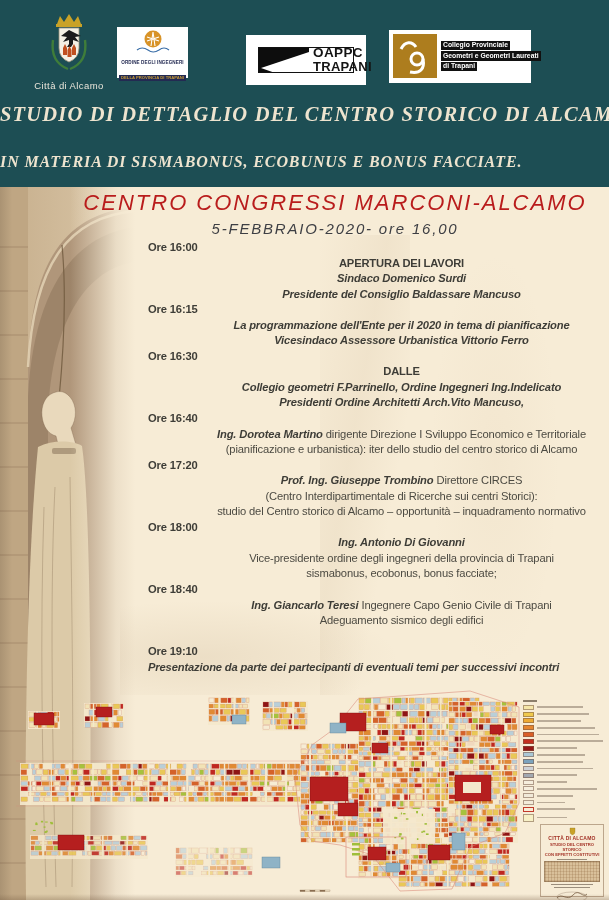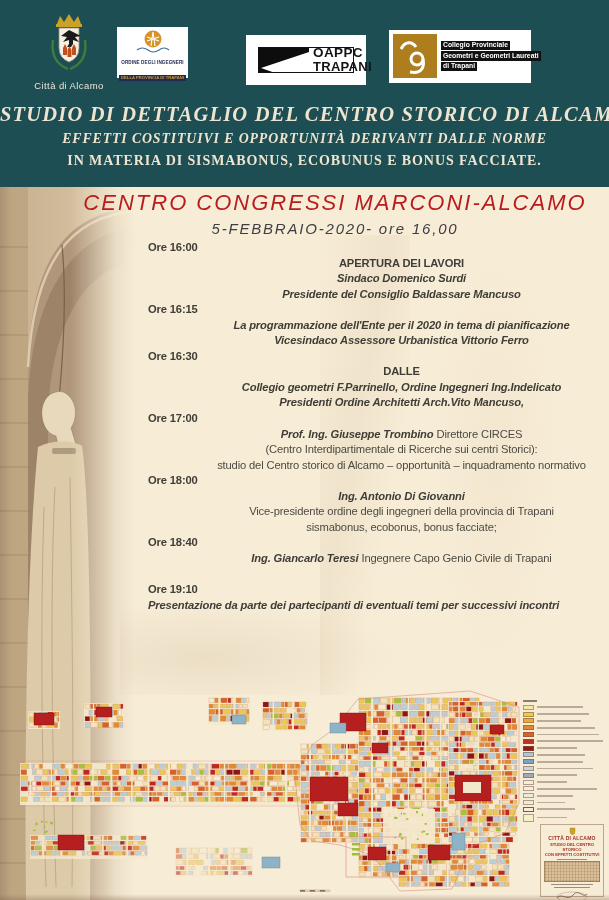--- a/index.html
+++ b/index.html
@@ -24,23 +24,23 @@
   .geo-square{flex:0 0 44px;height:44px;background:#ad7d1e;}
   .geo-lines{display:flex;flex-direction:column;justify-content:center;align-items:flex-start;}
   .geo-line{display:inline-block;background:#111;color:#fff;font-weight:bold;font-size:6.8px;
             line-height:1.25;padding:0.5px 2px;margin-bottom:1px;white-space:nowrap;}
   .band-t1{position:absolute;top:103px;left:0;width:609px;text-align:center;white-space:nowrap;
            font-family:"Liberation Serif",serif;font-style:italic;font-weight:600;
            font-size:20.5px;letter-spacing:1.2px;color:#eee4cf;}
   .band-t2{position:absolute;top:131px;left:0;width:609px;text-align:center;white-space:nowrap;
            font-family:"Liberation Serif",serif;font-style:italic;font-weight:600;
            font-size:13.8px;letter-spacing:.9px;color:#eee4cf;}
-  .band-t3{position:absolute;top:153px;left:0;width:609px;text-align:center;white-space:nowrap;
-           font-family:"Liberation Serif",serif;font-weight:600;
-           font-size:14px;letter-spacing:.9px;color:#eee4cf;}
+  .band-t3{position:absolute;top:153px;left:0;width:609px;text-align:left;white-space:nowrap;
+           font-family:"Liberation Serif",serif;font-style:italic;font-weight:600;
+           font-size:16px;letter-spacing:.9px;color:#eee4cf;}
   
   .statue{position:absolute;left:0;top:187px;width:135px;height:713px;}
   .statue:after{content:'';position:absolute;inset:0;
      background:linear-gradient(90deg,rgba(60,45,30,.16),rgba(60,45,30,0) 9%),
                 linear-gradient(90deg,rgba(247,236,214,0) 52%,rgba(247,236,214,.85) 86%,#f7ecd6 100%);}
   
   .venue-name{position:absolute;top:190px;left:70px;width:530px;text-align:center;white-space:nowrap;
               font-style:italic;font-size:22px;letter-spacing:2px;color:#b91c1c;}
   .venue-date{position:absolute;top:220px;left:70px;width:530px;text-align:center;white-space:nowrap;
               font-style:italic;font-size:15px;letter-spacing:1.8px;color:#3e3f44;}
@@ -139,21 +139,20 @@
         </svg>
       </div>
       <div class="geo-lines">
         <span class="geo-line">Collegio Provinciale</span>
         <span class="geo-line">Geometri e Geometri Laureati</span>
         <span class="geo-line">di Trapani</span>
       </div>
     </div>
 
     <div class="band-t1">STUDIO DI DETTAGLIO DEL CENTRO STORICO DI ALCAMO</div>
-    <div class="band-t2">EFFETTI COSTITUIVI E OPPORTUNITÀ DERIVANTI DALLE NORME</div>
     <div class="band-t3">IN MATERIA DI SISMABONUS, ECOBUNUS E BONUS FACCIATE.</div>
   </div>
 
   <div class="statue">
     <svg width="135" height="713" viewBox="0 0 135 713">
       <defs>
         <linearGradient id="g1" x1="0" y1="0" x2="1" y2="0">
           <stop offset="0" stop-color="#c6ae8c"></stop>
             <stop offset="1" stop-color="#dcc9aa"></stop>
         </linearGradient>
@@ -197,34 +196,40 @@
         <div class="pline pindent"><span class="bi">La programmazione dell'Ente per il 2020 in tema di pianificazione</span></div>
         <div class="pline pindent"><span class="bi">Vicesindaco Assessore Urbanistica Vittorio Ferro</span></div>
       </div>
       <div>
         <div class="pline ptime">Ore 16:30</div>
         <div class="pline pindent"><span class="b">DALLE</span></div>
         <div class="pline pindent"><span class="bi">Collegio geometri F.Parrinello, Ordine Ingegneri Ing.Indelicato</span></div>
         <div class="pline pindent"><span class="bi">Presidenti Ordine Architetti Arch.Vito Mancuso,</span></div>
       </div>
       <div>
-        <div class="pline ptime">Ore 17:00</div>
+        <div class="pline ptime">Ore 16:40</div>
+        <div class="pline pindent"><span class="bi">Ing. Dorotea Martino</span><span> dirigente Direzione I Sviluppo Economico e Territoriale</span></div>
+        <div class="pline pindent"><span>(pianificazione e urbanistica): iter dello studio del centro storico di Alcamo</span></div>
+      </div>
+      <div>
+        <div class="pline ptime">Ore 17:20</div>
         <div class="pline pindent"><span class="bi">Prof. Ing. Giuseppe Trombino</span><span> Direttore CIRCES</span></div>
         <div class="pline pindent"><span>(Centro Interdipartimentale di Ricerche sui centri Storici):</span></div>
         <div class="pline pindent"><span>studio del Centro storico di Alcamo – opportunità – inquadramento normativo</span></div>
       </div>
       <div>
         <div class="pline ptime">Ore 18:00</div>
         <div class="pline pindent"><span class="bi">Ing. Antonio Di Giovanni</span></div>
         <div class="pline pindent"><span>Vice-presidente ordine degli ingegneri della provincia di Trapani</span></div>
         <div class="pline pindent"><span>sismabonus, ecobonus, bonus facciate;</span></div>
       </div>
       <div>
         <div class="pline ptime">Ore 18:40</div>
         <div class="pline pindent"><span class="bi">Ing. Giancarlo Teresi</span><span> Ingegnere Capo Genio Civile di Trapani</span></div>
+        <div class="pline pindent"><span>Adeguamento sismico degli edifici</span></div>
       </div>
       <div>
         <div class="pline"></div>
         <div class="pline ptime">Ore 19:10</div>
         <div class="pline"><span class="bi">Presentazione da parte dei partecipanti di eventuali temi per successivi incontri</span></div>
       </div>
     </div>
 
   <svg id="map" viewBox="0 0 609 215">
       <g opacity="1">

